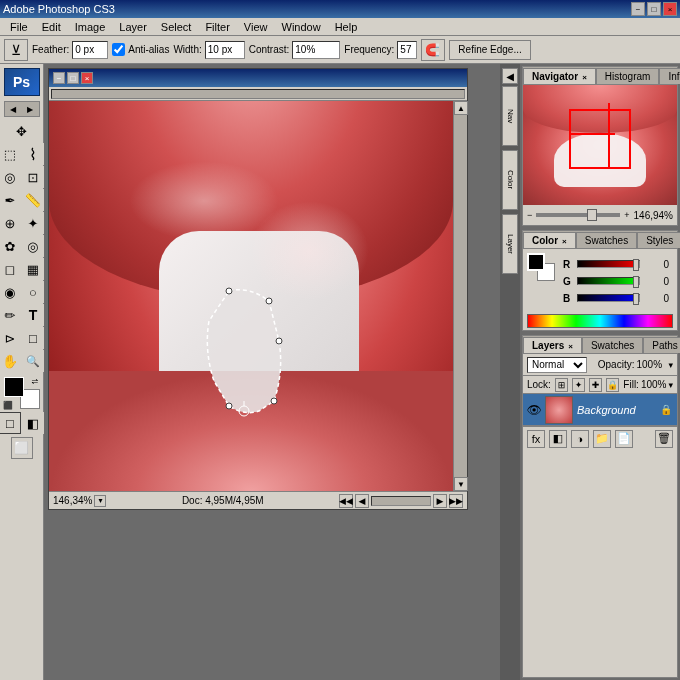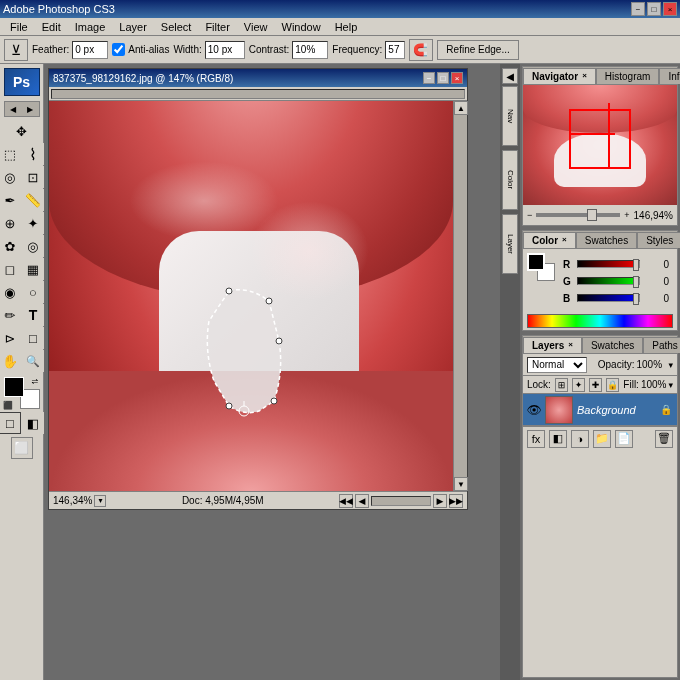--- a/index.html
+++ b/index.html
@@ -262,21 +262,21 @@
       align-items: flex-end;
     }
     .panel-tab {
       padding: 2px 8px;
       font-size: 10px;
       background: #d4d0c8;
       border: 1px solid #808080;
       border-bottom: none;
       cursor: pointer;
       height: 16px;
-      display: flex; align-items: flex-start;
+      display: flex; align-items: flex-end;
     }
     .panel-tab.active { background: #d4d0c8; font-weight: bold; }
     .panel-tab.inactive { background: #b0aca4; }
     .panel-tab-close {
       font-size: 8px;
       margin-left: 4px;
       cursor: pointer;
     }
 
     #navigator-thumb {
@@ -525,21 +525,21 @@
   <div class="toolbar-group">
     <input type="checkbox" checked="" style="">
     <span class="toolbar-label">Anti-alias</span>
   </div>
   <div class="toolbar-group">
     <span class="toolbar-label">Width:</span>
     <input class="toolbar-input" value="10 px" style="width: 40px;">
   </div>
   <div class="toolbar-group">
     <span class="toolbar-label">Contrast:</span>
-    <input class="toolbar-input" value="10%" style="width: 36px;">
+    <input class="toolbar-input" value="10%" style="width: 48px;">
   </div>
   <div class="toolbar-group">
     <span class="toolbar-label">Frequency:</span>
     <input class="toolbar-input" value="57" style="width: 20px;">
   </div>
   <div style="width:24px;height:22px;border:1px solid #808080;background:#d4d0c8;display:flex;align-items:center;justify-content:center;font-size:12px;">🧲</div>
   <button class="toolbar-btn">Refine Edge...</button>
 </div>
 
 <div id="main-layout">
@@ -611,21 +611,20 @@
       <div class="tool-btn">◧</div>
     </div>
 
     <div style="width:22px;height:22px;border:1px solid #808080;display:flex;align-items:center;justify-content:center;cursor:pointer;background:#d4d0c8;font-size:12px;margin-top:2px;">⬜</div>
   </div>
 
   <div id="canvas-area">
 
     <div id="doc-window">
       <div id="doc-titlebar">
-        <span>837375_98129162.jpg @ 147% (RGB/8)</span>
         <div class="doc-controls">
           <div class="doc-btn">−</div>
           <div class="doc-btn">□</div>
           <div class="doc-btn close-btn">×</div>
         </div>
       </div>
 
       <div style="height:14px;background:#d4d0c8;border-bottom:1px solid #808080;display:flex;align-items:center;padding:0 2px;">
         <div style="flex:1;height:10px;background:#b0aca4;border:1px inset #808080;position:relative;"></div>
       </div>

